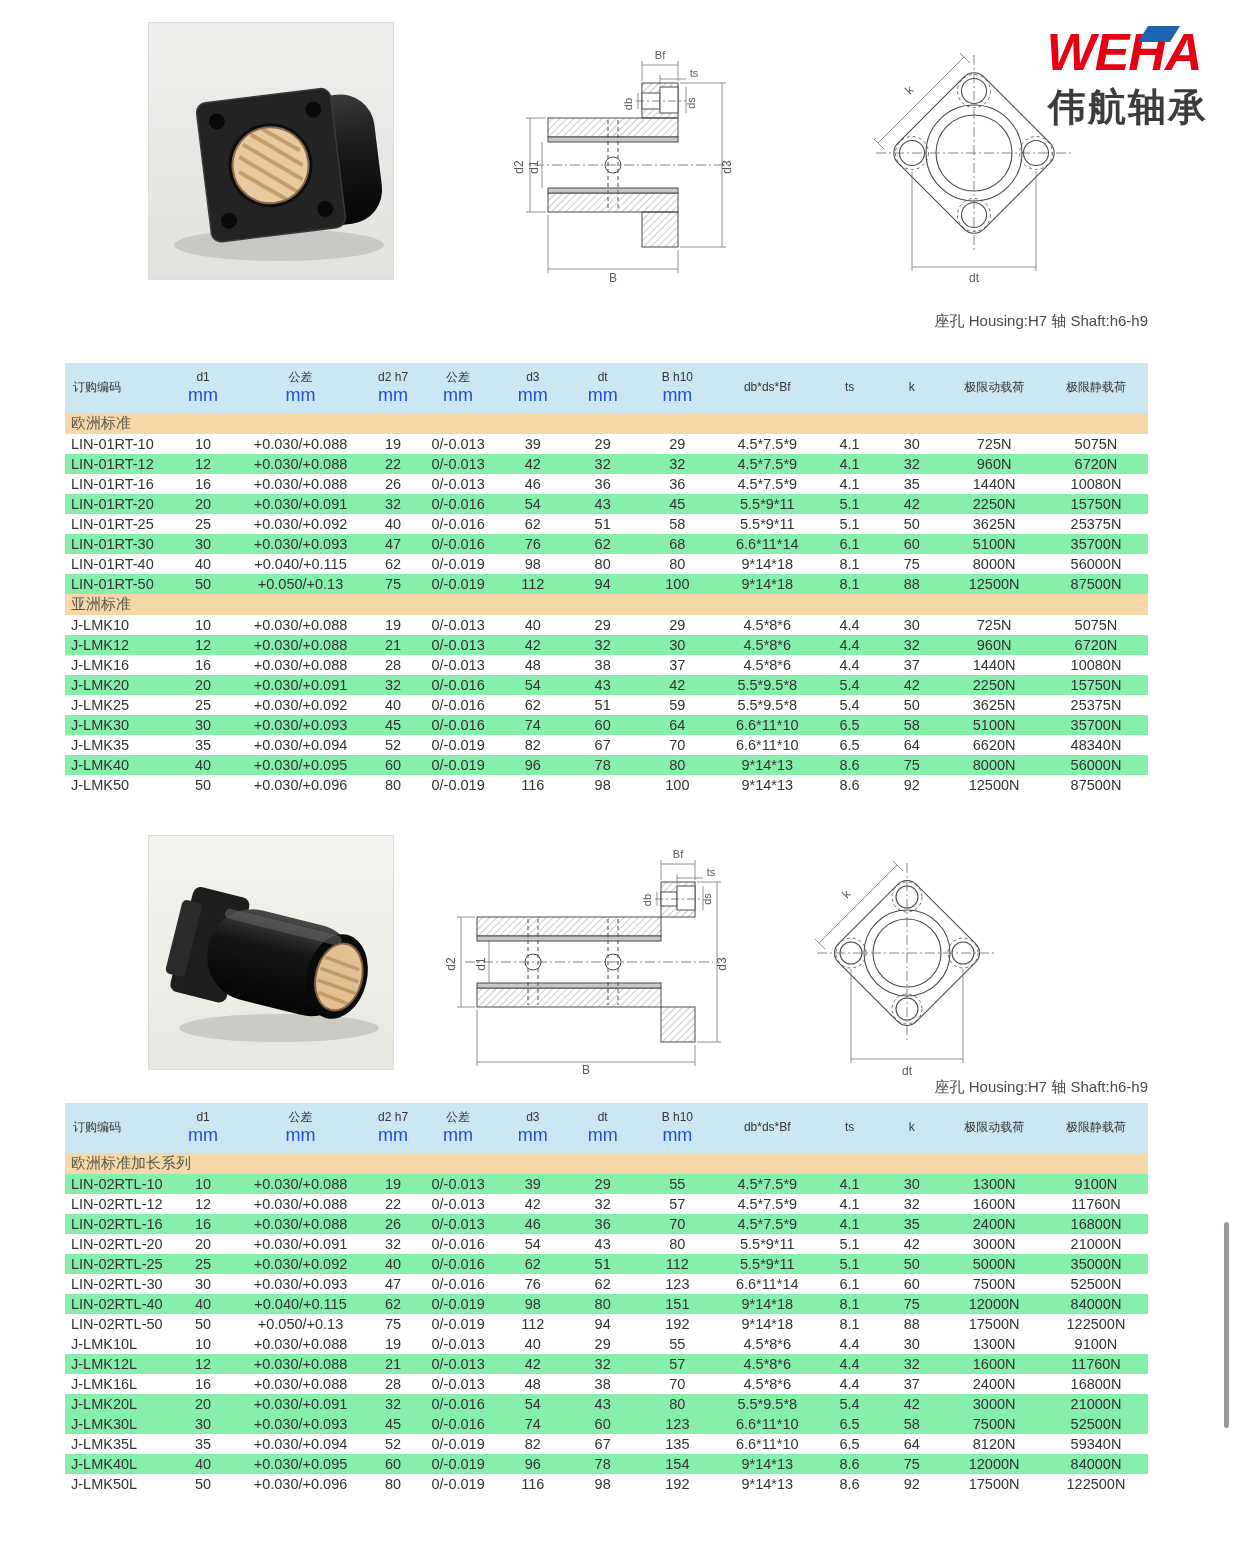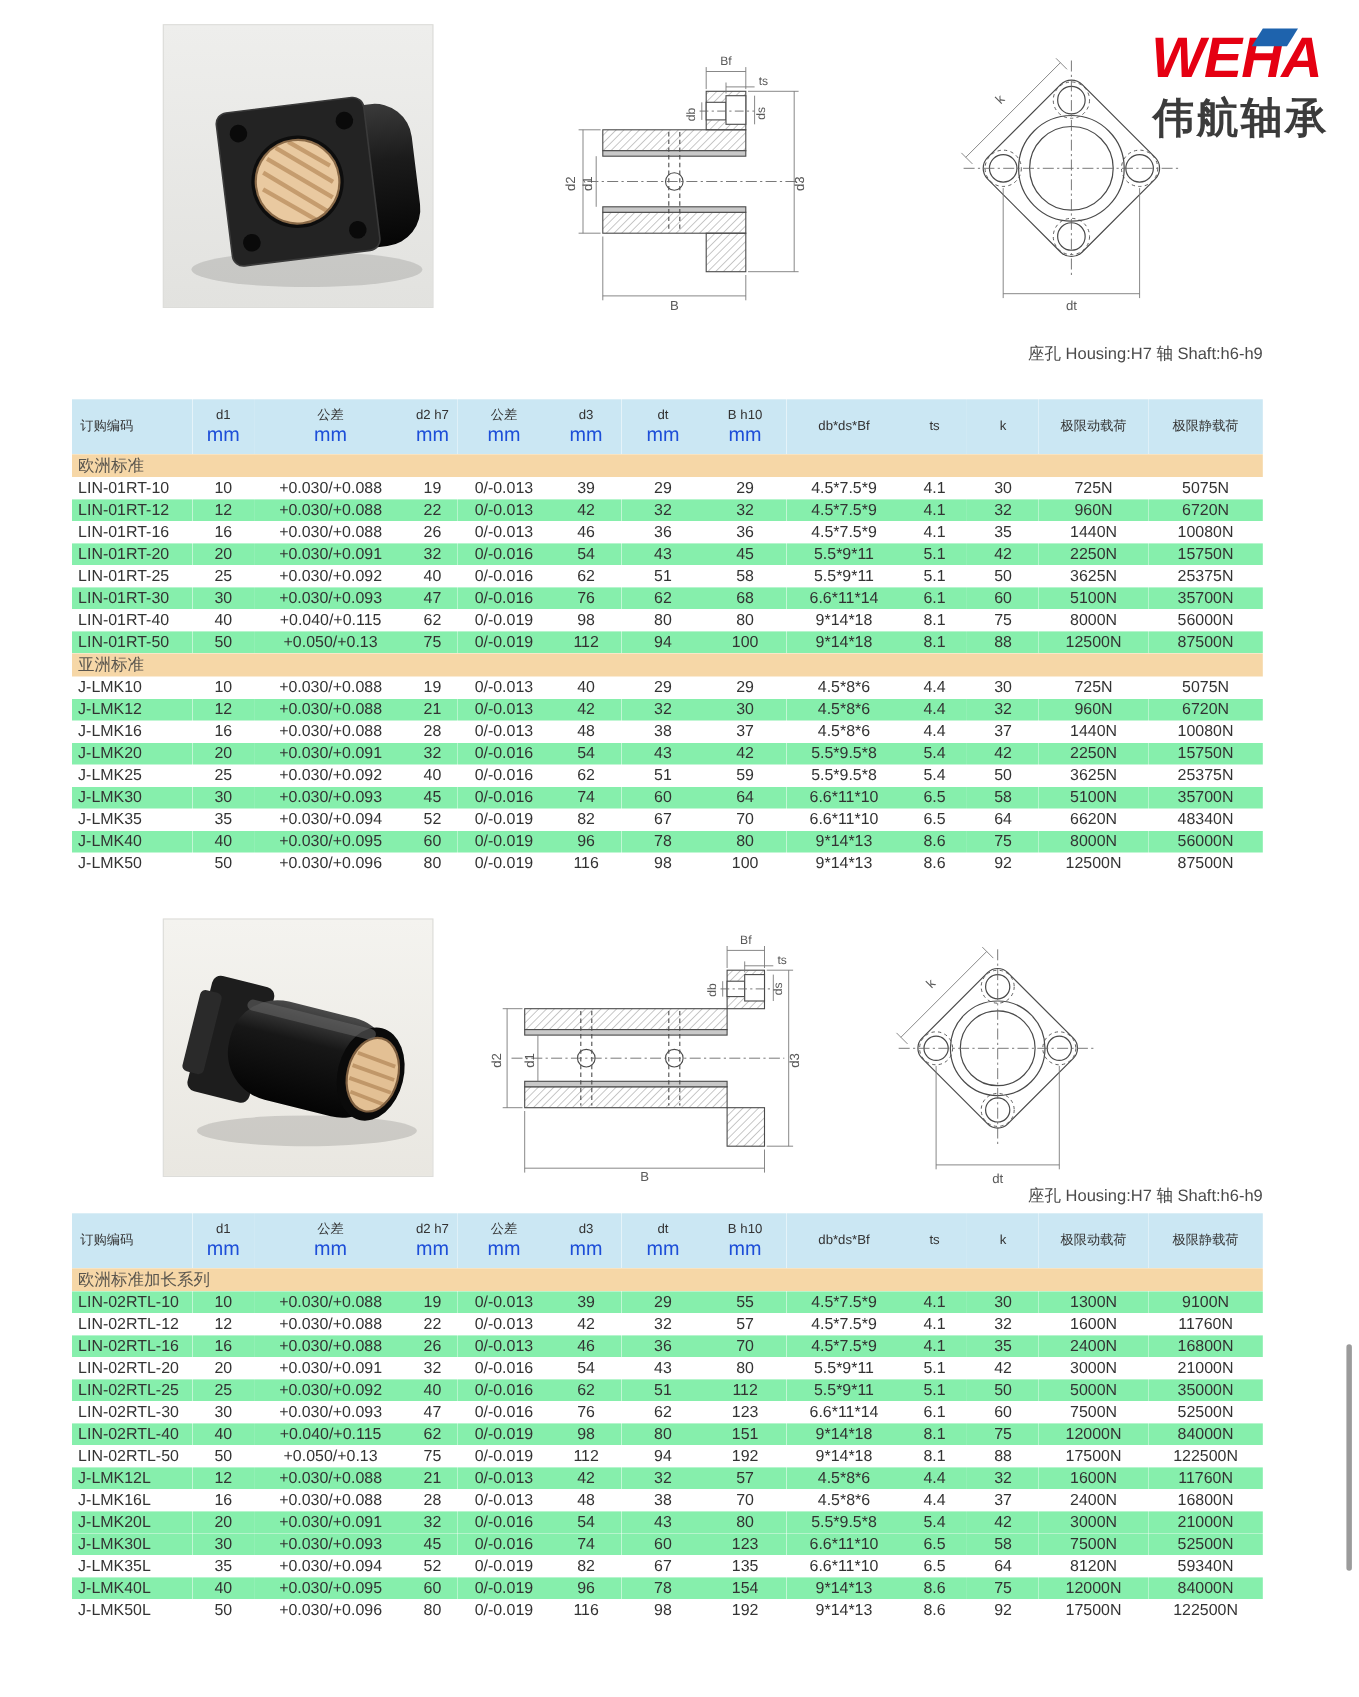--- a/index.html
+++ b/index.html
@@ -869,20 +869,35 @@
           <td>0/-0.019</td>
           <td>112</td>
           <td>94</td>
           <td>192</td>
           <td>9*14*18</td>
           <td>8.1</td>
           <td>88</td>
           <td>17500N</td>
           <td>122500N</td>
         </tr>
+        <tr class="data-row">
+          <td class="code-cell">J-LMK10L</td>
+          <td>10</td>
+          <td>+0.030/+0.088</td>
+          <td>19</td>
+          <td>0/-0.013</td>
+          <td>40</td>
+          <td>29</td>
+          <td>55</td>
+          <td>4.5*8*6</td>
+          <td>4.4</td>
+          <td>30</td>
+          <td>1300N</td>
+          <td>9100N</td>
+        </tr>
         <tr class="data-row alt">
           <td class="code-cell">J-LMK12L</td>
           <td>12</td>
           <td>+0.030/+0.088</td>
           <td>21</td>
           <td>0/-0.013</td>
           <td>42</td>
           <td>32</td>
           <td>57</td>
           <td>4.5*8*6</td>

